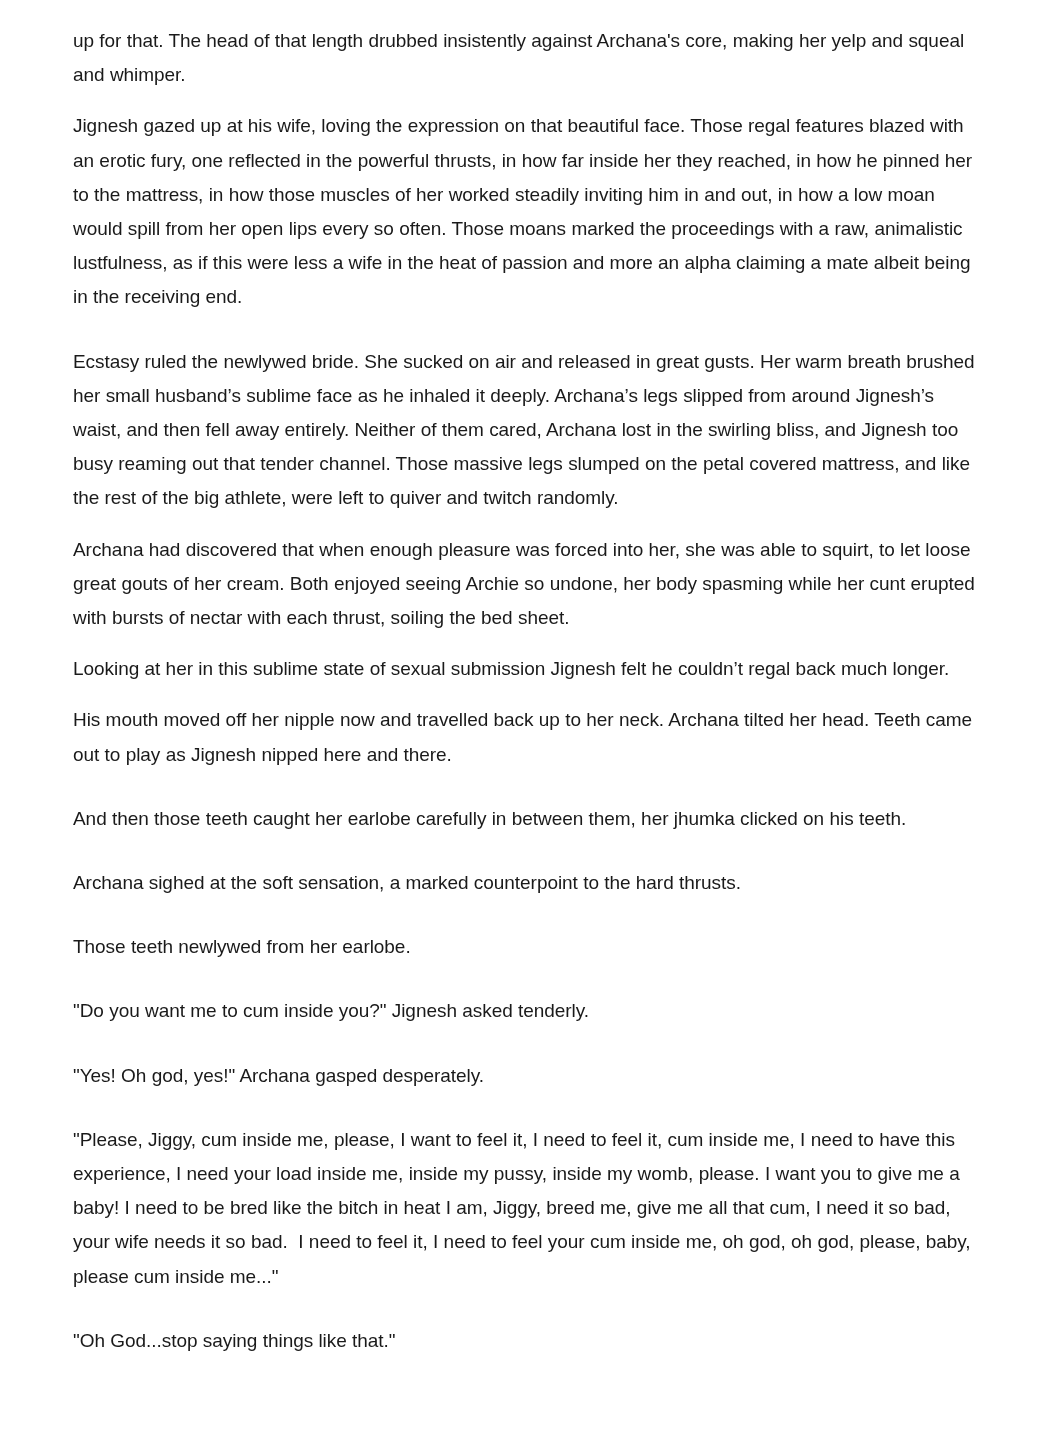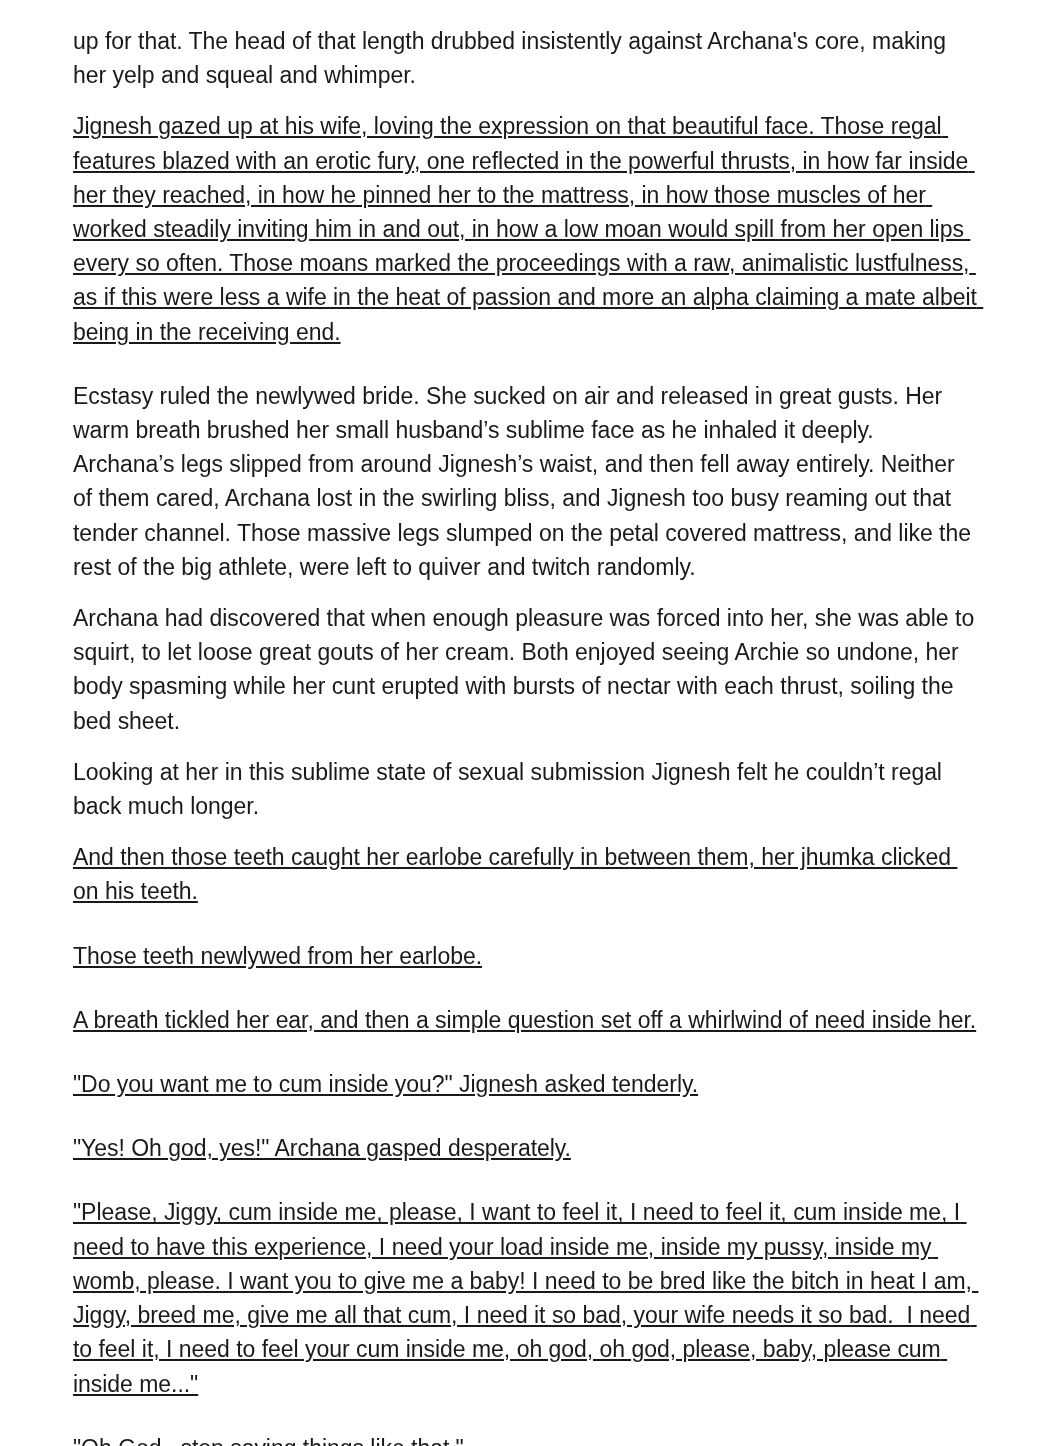--- a/index.html
+++ b/index.html
@@ -22,47 +22,48 @@
   }
   .doc-body {
     position: absolute;
     left: 73px;
     top: 24px;
     width: 904px;
   }
   p.para {
     margin: 0;
     padding: 0;
-    font-size: 23px;
+    font-size: 19px;
     line-height: 34.2px;
     color: #1a1a1a;
     text-align: left;
     white-space: pre-wrap;
     letter-spacing: -0.05px;
     word-spacing: 0.1px;
     -webkit-font-smoothing: antialiased;
   }
   
   p.gap-sm { margin-bottom: 17px; }
   
-  p.gap-lg { margin-bottom: 30px; text-decoration: underline; }
+  p.gap-lg { margin-bottom: 30px; }
 </style>
 </head>
 <body>
 
 <div class="page">
   <div class="doc-body">
 
     <p class="para gap-sm">up for that. The head of that length drubbed insistently against Archana's core, making her yelp and squeal and whimper.</p>
     <p class="para gap-lg">Jignesh gazed up at his wife, loving the expression on that beautiful face. Those regal features blazed with an erotic fury, one reflected in the powerful thrusts, in how far inside her they reached, in how he pinned her to the mattress, in how those muscles of her worked steadily inviting him in and out, in how a low moan would spill from her open lips every so often. Those moans marked the proceedings with a raw, animalistic lustfulness, as if this were less a wife in the heat of passion and more an alpha claiming a mate albeit being in the receiving end.</p>
     <p class="para gap-sm">Ecstasy ruled the newlywed bride. She sucked on air and released in great gusts. Her warm breath brushed her small husband’s sublime face as he inhaled it deeply. Archana’s legs slipped from around Jignesh’s waist, and then fell away entirely. Neither of them cared, Archana lost in the swirling bliss, and Jignesh too busy reaming out that tender channel. Those massive legs slumped on the petal covered mattress, and like the rest of the big athlete, were left to quiver and twitch randomly.</p>
     <p class="para gap-sm">Archana had discovered that when enough pleasure was forced into her, she was able to squirt, to let loose great gouts of her cream. Both enjoyed seeing Archie so undone, her body spasming while her cunt erupted with bursts of nectar with each thrust, soiling the bed sheet.</p>
     <p class="para gap-sm">Looking at her in this sublime state of sexual submission Jignesh felt he couldn’t regal back much longer.</p>
+    <p class="para gap-lg">His mouth moved off her nipple now and travelled back up to her neck. Archana tilted her head. Teeth came out to play as Jignesh nipped here and there.</p>
     <p class="para gap-lg">And then those teeth caught her earlobe carefully in between them, her jhumka clicked on his teeth.</p>
+    <p class="para gap-lg">Archana sighed at the soft sensation, a marked counterpoint to the hard thrusts.</p>
     <p class="para gap-lg">Those teeth newlywed from her earlobe.</p>
-    <p class="para gap-lg">A breath tickled her ear, and then a simple question set off a whirlwind of need inside her.</p>
     <p class="para gap-lg">"Do you want me to cum inside you?" Jignesh asked tenderly.</p>
     <p class="para gap-lg">"Yes! Oh god, yes!" Archana gasped desperately.</p>
     <p class="para gap-lg">"Please, Jiggy, cum inside me, please, I want to feel it, I need to feel it, cum inside me, I need to have this experience, I need your load inside me, inside my pussy, inside my womb, please. I want you to give me a baby! I need to be bred like the bitch in heat I am, Jiggy, breed me, give me all that cum, I need it so bad, your wife needs it so bad.  I need to feel it, I need to feel your cum inside me, oh god, oh god, please, baby, please cum inside me..."</p>
     <p class="para gap-lg">"Oh God...stop saying things like that."</p>
 
   </div>
 </div>
 
 </body></html>

